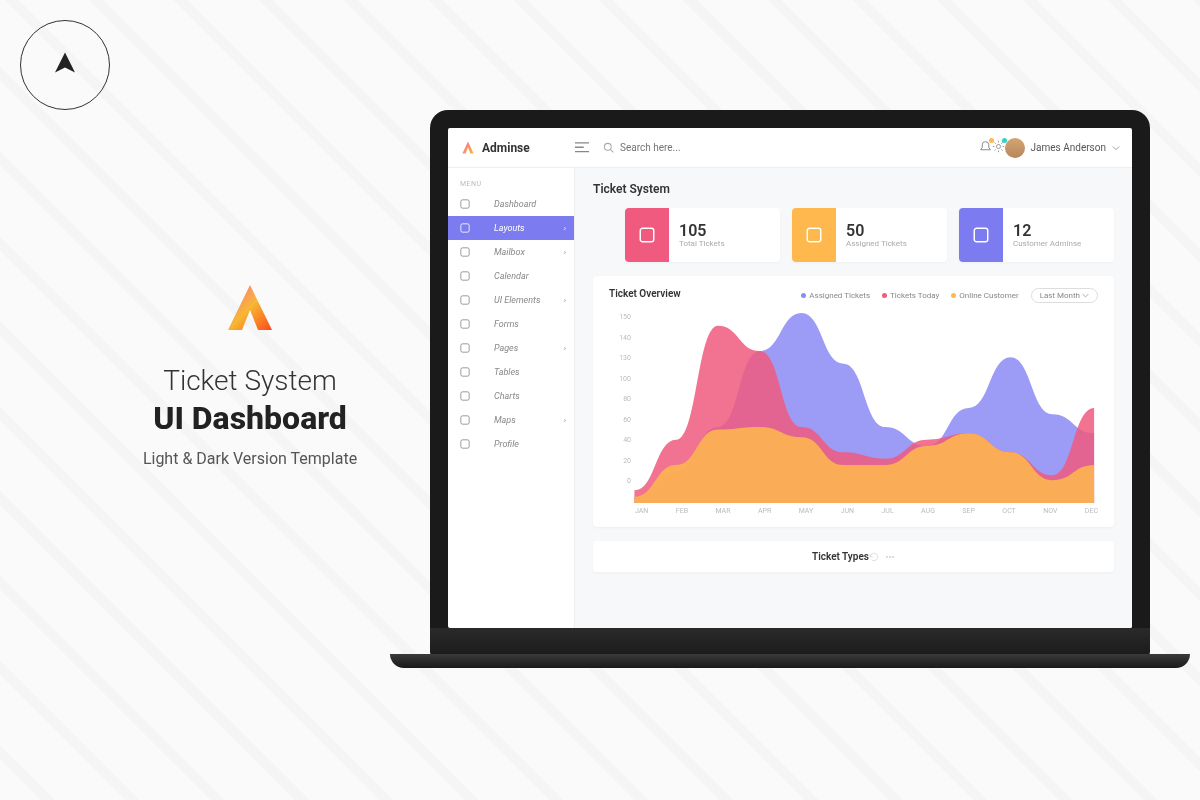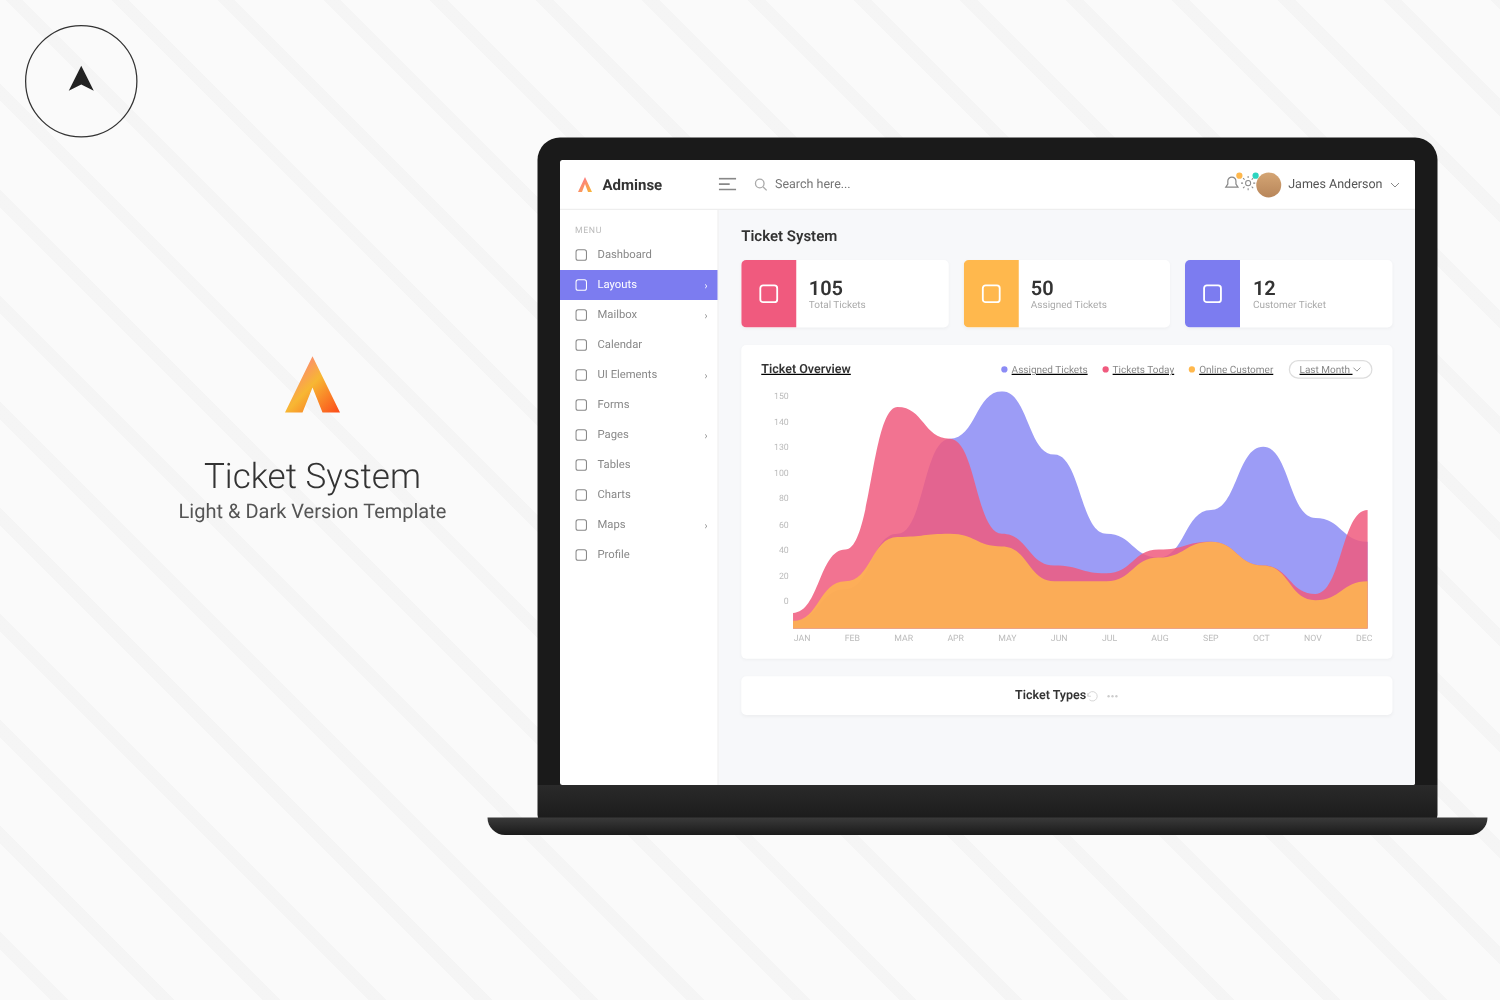--- a/index.html
+++ b/index.html
@@ -39,37 +39,37 @@
 .icon-badge { position: relative; color: #888; cursor: pointer; }
 .icon-badge .dot { position: absolute; top: -2px; right: -2px; width: 5px; height: 5px; border-radius: 50%; }
 .user-info { display: flex; align-items: center; gap: 6px; cursor: pointer; }
 .avatar { width: 20px; height: 20px; border-radius: 50%; background: linear-gradient(#d4a574, #b8865a); }
 .user-name { font-size: 10px; color: #555; }
 
 
 .app-body { flex: 1; display: flex; overflow: hidden; }
 .sidebar { width: 127px; border-right: 1px solid #eee; padding-top: 8px; font-size: 9px; }
 .sidebar-heading { padding: 4px 12px; font-size: 7px; color: #bbb; letter-spacing: 0.5px; }
-.sidebar-item { padding: 7px 12px; display: flex; align-items: flex-end; gap: 8px; color: #888; cursor: pointer; position: relative; }
+.sidebar-item { padding: 7px 12px; display: flex; align-items: flex-end; gap: 24px; color: #888; cursor: pointer; position: relative; font-style: italic; }
 .sidebar-item.active { background: #7c7cf0; color: #fff; }
 .sidebar-item .chev { position: absolute; right: 8px; font-size: 8px; }
 .sidebar-icon { width: 10px; height: 10px; display: inline-block; }
 
 .main { flex: 1; background: #f7f8fa; padding: 14px 18px; overflow: hidden; }
 .page-title { font-size: 12px; font-weight: 600; color: #333; margin-bottom: 12px; }
 
-.stat-row { display: flex; gap: 12px; margin-bottom: 14px; }
+.stat-row { display: flex; gap: 12px; margin-bottom: 14px; margin-left: 32px; }
 .stat-card { flex: 1; background: #fff; border-radius: 4px; display: flex; align-items: center; height: 54px; overflow: hidden; box-shadow: 0 1px 3px rgba(0,0,0,0.04); }
 .stat-icon { width: 44px; height: 100%; display: flex; align-items: center; justify-content: center; color: #fff; }
 .stat-body { padding: 0 10px; }
 .stat-value { font-size: 16px; font-weight: 600; color: #333; line-height: 1; }
 .stat-label { font-size: 8px; color: #aaa; }
 
 .chart-card { background: #fff; border-radius: 4px; padding: 12px 16px; box-shadow: 0 1px 3px rgba(0,0,0,0.04); }
-.chart-header { display: flex; align-items: center; justify-content: space-between; margin-bottom: 10px; text-decoration: underline; }
+.chart-header { display: flex; justify-content: space-between; margin-bottom: 10px; }
 .chart-title { font-size: 10px; font-weight: 600; color: #333; }
 .chart-legend { display: flex; gap: 12px; align-items: center; font-size: 8px; color: #888; }
 .legend-dot { width: 5px; height: 5px; border-radius: 50%; display: inline-block; margin-right: 3px; }
 .dropdown-pill { border: 1px solid #ddd; border-radius: 10px; padding: 2px 8px; font-size: 8px; color: #888; cursor: pointer; }
 
 .chart-area-wrap { position: relative; height: 190px; }
 .chart-svg { width: 100%; height: 100%; }
 .y-labels { position: absolute; left: 0; top: 0; bottom: 18px; width: 22px; display: flex; flex-direction: column; justify-content: space-between; font-size: 7px; color: #bbb; text-align: right; }
 .x-labels { display: flex; justify-content: space-between; font-size: 7px; color: #bbb; padding-left: 26px; margin-top: 4px; }
 
@@ -94,20 +94,21 @@
     <defs>
         <linearGradient id="lg1" x1="0" y1="0" x2="1" y2="1">
           <stop offset="0" stop-color="#ff6b9d"></stop>
           <stop offset="0.5" stop-color="#f7b733"></stop>
           <stop offset="1" stop-color="#fc4a1a"></stop>
         </linearGradient>
       </defs>
     <path d="M30 5 L52 50 L38 50 L30 30 L22 50 L8 50 Z" fill="url(#lg1)"></path>
   </svg>
   <div class="promo-title">Ticket System</div>
+  <div class="promo-title-bold">UI Dashboard</div>
   <div class="promo-sub"><span>Light &amp; </span><strong>Dark</strong><span> Version Template</span></div>
 </div>
 
 <div class="laptop">
   <div class="laptop-screen">
     <div class="laptop-inner">
 
       <div class="app-header">
         <div class="app-logo">
           <svg class="app-logo-mark" viewBox="0 0 20 20">
@@ -260,21 +261,21 @@
                 </div>
               </div>
               <div class="stat-card">
                 <div class="stat-icon" style="background:#7c7cf0">
                   <svg width="18" height="18" viewBox="0 0 16 16">
                     <rect x="2" y="2" width="12" height="12" rx="2" fill="none" stroke="white" stroke-width="1.3"></rect>
                   </svg>
                 </div>
                 <div class="stat-body">
                   <div class="stat-value">12</div>
-                  <div class="stat-label">Customer Ticket</div>
+                  <div class="stat-label">Customer Adminse</div>
                 </div>
               </div>
             </div>
 
           <div class="chart-card">
             <div class="chart-header">
               <div class="chart-title">Ticket Overview</div>
               <div class="chart-legend" id="chart-legend">
                   <span><span class="legend-dot" style="background:#8b8bf5"></span>Assigned Tickets</span>
                   <span><span class="legend-dot" style="background:#f05a7e"></span>Tickets Today</span>

